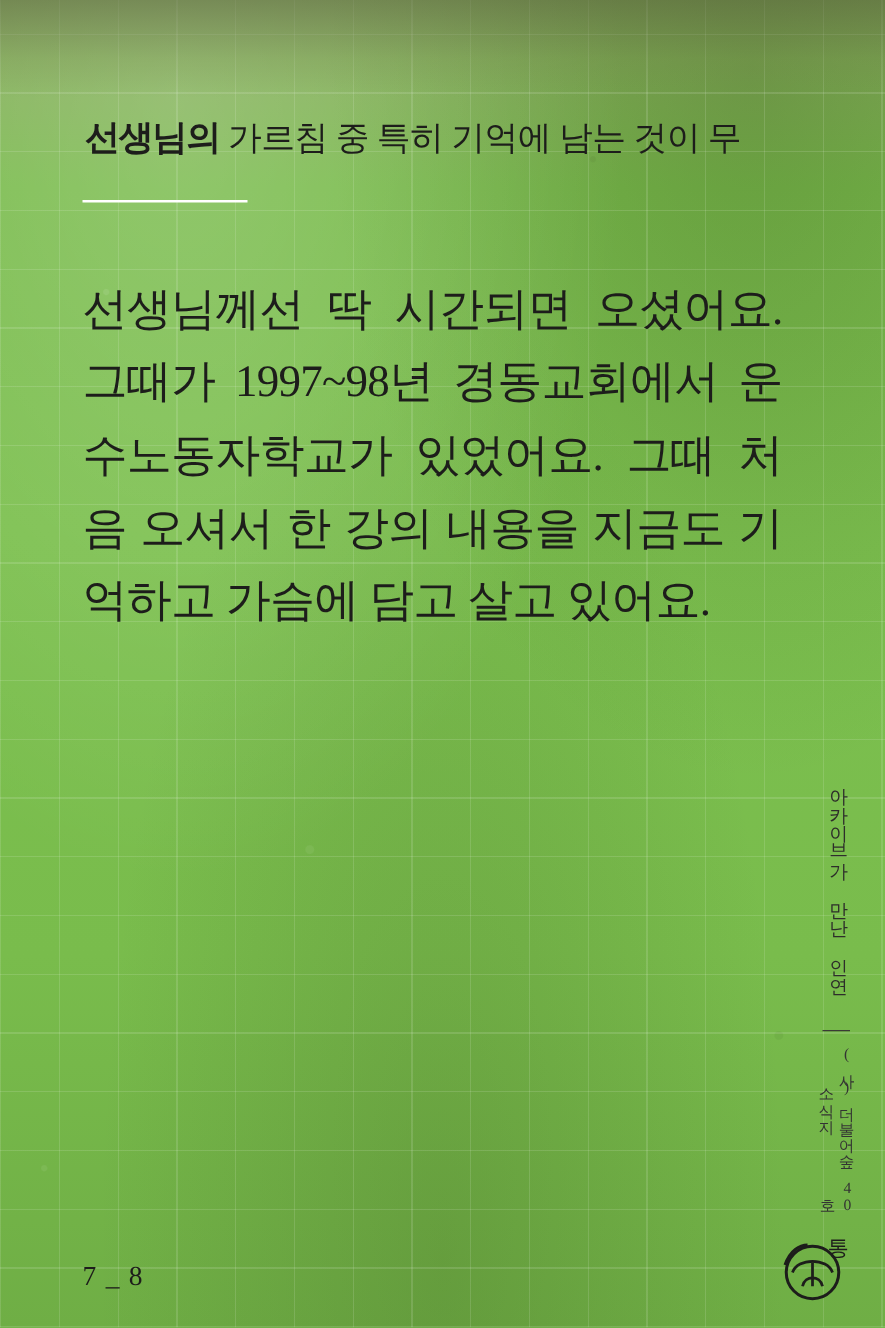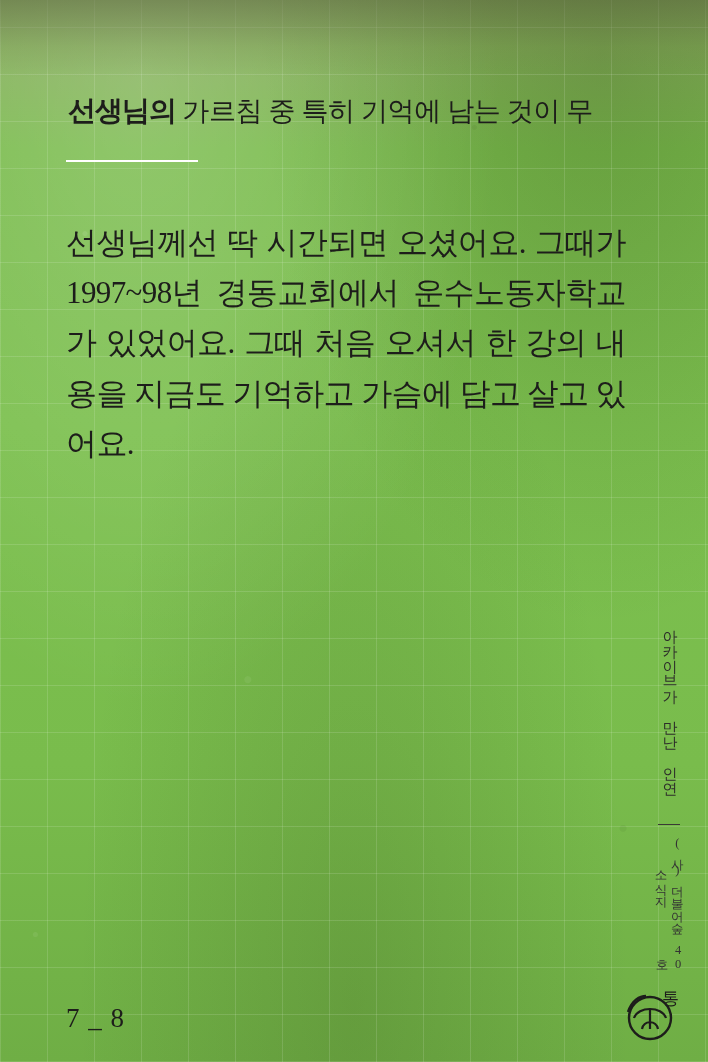--- a/index.html
+++ b/index.html
@@ -91,21 +91,21 @@
     background: #ffffff;
   }
 
   
   .body-copy {
     position: absolute;
     left: 66px;
     top: 218px;
     width: 560px;
     color: #1d1d1b;
-    font-size: 31px;
+    font-size: 36px;
     line-height: 1.62;
     letter-spacing: -0.6px;
     text-align: justify;
     text-justify: inter-character;
   }
   .para { margin: 0 0 1.62em 0; }
   .para:last-child { margin-bottom: 0; }
   .para.second { margin-top: 0.55em; }
   .quote-strong {
     font-weight: bold;
@@ -158,21 +158,21 @@
     height: 40px;
     margin: 8px auto 0 auto;
     display: block;
   }
 
   
   .folio {
     position: absolute;
     left: 66px;
     bottom: 28px;
-    font-size: 27px;
+    font-size: 22px;
     color: #1d1d1b;
     letter-spacing: 1px;
   }
   .logo {
     position: absolute;
     right: 24px;
     bottom: 18px;
     width: 64px;
     height: 62px;
     color: #1d1d1b;

